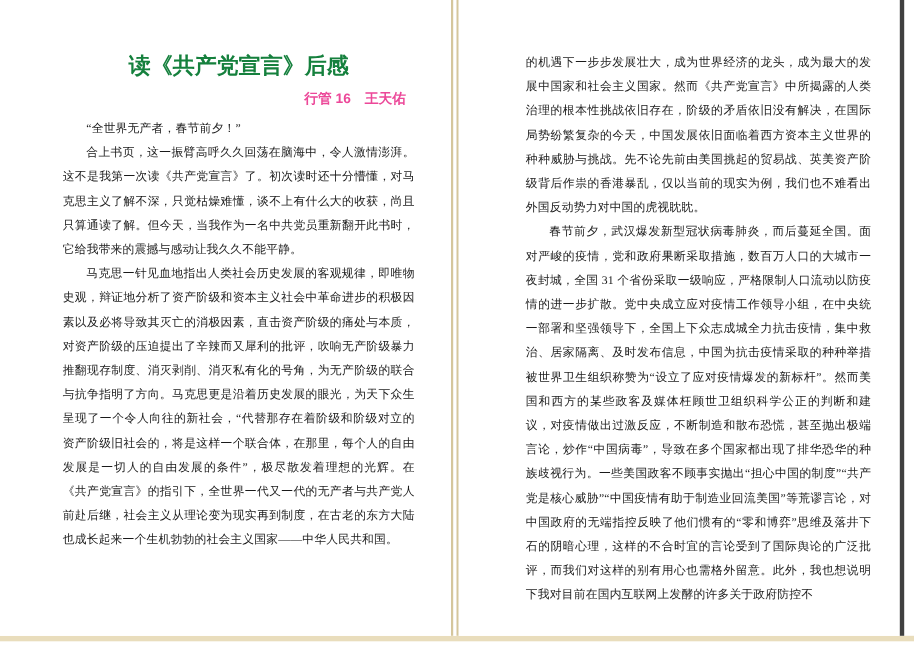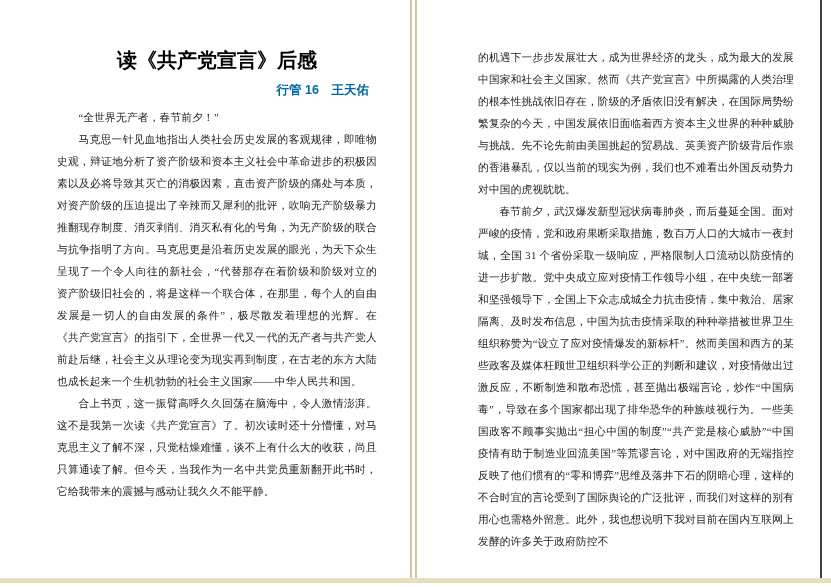--- a/index.html
+++ b/index.html
@@ -32,46 +32,46 @@
   .divider {
     width: 7px;
     background: #ffffff;
     border-left: 2px solid #d5c69c;
     border-right: 2px solid #d5c69c;
     box-sizing: border-box;
     flex: 0 0 7px;
   }
   .page-right {
     width: 405px;
-    border-right: 2px solid #404040;
+    border-right: 4px solid #404040;
     padding: 46px 26px 0 61px;
   }
   .bottom-edge {
     width: 831px;
     height: 5px;
     background: #e9ddbc;
   }
   .title {
     margin: 0 0 10px 0;
     font-family: "Liberation Sans", sans-serif;
     font-weight: 700;
     font-size: 20px;
     line-height: 24px;
     text-align: center;
-    color: #000000;
+    color: #15803d;
   }
   .byline {
     font-family: "Liberation Sans", sans-serif;
     font-weight: 700;
     font-size: 12.5px;
     line-height: 16px;
     text-align: right;
     padding-right: 8px;
     margin-bottom: 8px;
-    color: #0369a1;
+    color: #ec4899;
   }
   .para {
     margin: 0;
     font-size: 10.7px;
     line-height: 22px;
     text-align: justify;
     text-indent: 2em;
     letter-spacing: 0.2px;
     word-break: break-all;
   }
@@ -82,22 +82,22 @@
 </head>
 <body>
 
 <div class="viewport">
   <div class="spread">
 
     <section class="page page-left">
       <h1 class="title">读《共产党宣言》后感</h1>
       <div class="byline">行管 16　王天佑</div>
       <p class="para">“全世界无产者，春节前夕！”</p>
+      <p class="para">合上书页，这一振臂高呼久久回荡在脑海中，令人激情澎湃。这不是我第一次读《共产党宣言》了。初次读时还十分懵懂，对马克思主义了解不深，只觉枯燥难懂，谈不上有什么大的收获，尚且只算通读了解。但今天，当我作为一名中共党员重新翻开此书时，它给我带来的震撼与感动让我久久不能平静。</p>
       <p class="para">马克思一针见血地指出人类社会历史发展的客观规律，即唯物史观，辩证地分析了资产阶级和资本主义社会中革命进步的积极因素以及必将导致其灭亡的消极因素，直击资产阶级的痛处与本质，对资产阶级的压迫提出了辛辣而又犀利的批评，吹响无产阶级暴力推翻现存制度、消灭剥削、消灭私有化的号角，为无产阶级的联合与抗争指明了方向。马克思更是沿着历史发展的眼光，为天下众生呈现了一个令人向往的新社会，“代替那存在着阶级和阶级对立的资产阶级旧社会的，将是这样一个联合体，在那里，每个人的自由发展是一切人的自由发展的条件”，极尽散发着理想的光辉。在《共产党宣言》的指引下，全世界一代又一代的无产者与共产党人前赴后继，社会主义从理论变为现实再到制度，在古老的东方大陆也成长起来一个生机勃勃的社会主义国家——中华人民共和国。</p>
-      <p class="para">合上书页，这一振臂高呼久久回荡在脑海中，令人激情澎湃。这不是我第一次读《共产党宣言》了。初次读时还十分懵懂，对马克思主义了解不深，只觉枯燥难懂，谈不上有什么大的收获，尚且只算通读了解。但今天，当我作为一名中共党员重新翻开此书时，它给我带来的震撼与感动让我久久不能平静。</p>
     </section>
 
     <div class="divider"></div>
 
     <section class="page page-right">
       <p class="para no-indent">的机遇下一步步发展壮大，成为世界经济的龙头，成为最大的发展中国家和社会主义国家。然而《共产党宣言》中所揭露的人类治理的根本性挑战依旧存在，阶级的矛盾依旧没有解决，在国际局势纷繁复杂的今天，中国发展依旧面临着西方资本主义世界的种种威胁与挑战。先不论先前由美国挑起的贸易战、英美资产阶级背后作祟的香港暴乱，仅以当前的现实为例，我们也不难看出外国反动势力对中国的虎视眈眈。</p>
       <p class="para">春节前夕，武汉爆发新型冠状病毒肺炎，而后蔓延全国。面对严峻的疫情，党和政府果断采取措施，数百万人口的大城市一夜封城，全国 31 个省份采取一级响应，严格限制人口流动以防疫情的进一步扩散。党中央成立应对疫情工作领导小组，在中央统一部署和坚强领导下，全国上下众志成城全力抗击疫情，集中救治、居家隔离、及时发布信息，中国为抗击疫情采取的种种举措被世界卫生组织称赞为“设立了应对疫情爆发的新标杆”。然而美国和西方的某些政客及媒体枉顾世卫组织科学公正的判断和建议，对疫情做出过激反应，不断制造和散布恐慌，甚至抛出极端言论，炒作“中国病毒”，导致在多个国家都出现了排华恐华的种族歧视行为。一些美国政客不顾事实抛出“担心中国的制度”“共产党是核心威胁”“中国疫情有助于制造业回流美国”等荒谬言论，对中国政府的无端指控反映了他们惯有的“零和博弈”思维及落井下石的阴暗心理，这样的不合时宜的言论受到了国际舆论的广泛批评，而我们对这样的别有用心也需格外留意。此外，我也想说明下我对目前在国内互联网上发酵的许多关于政府防控不</p>
     </section>
 
   </div>

